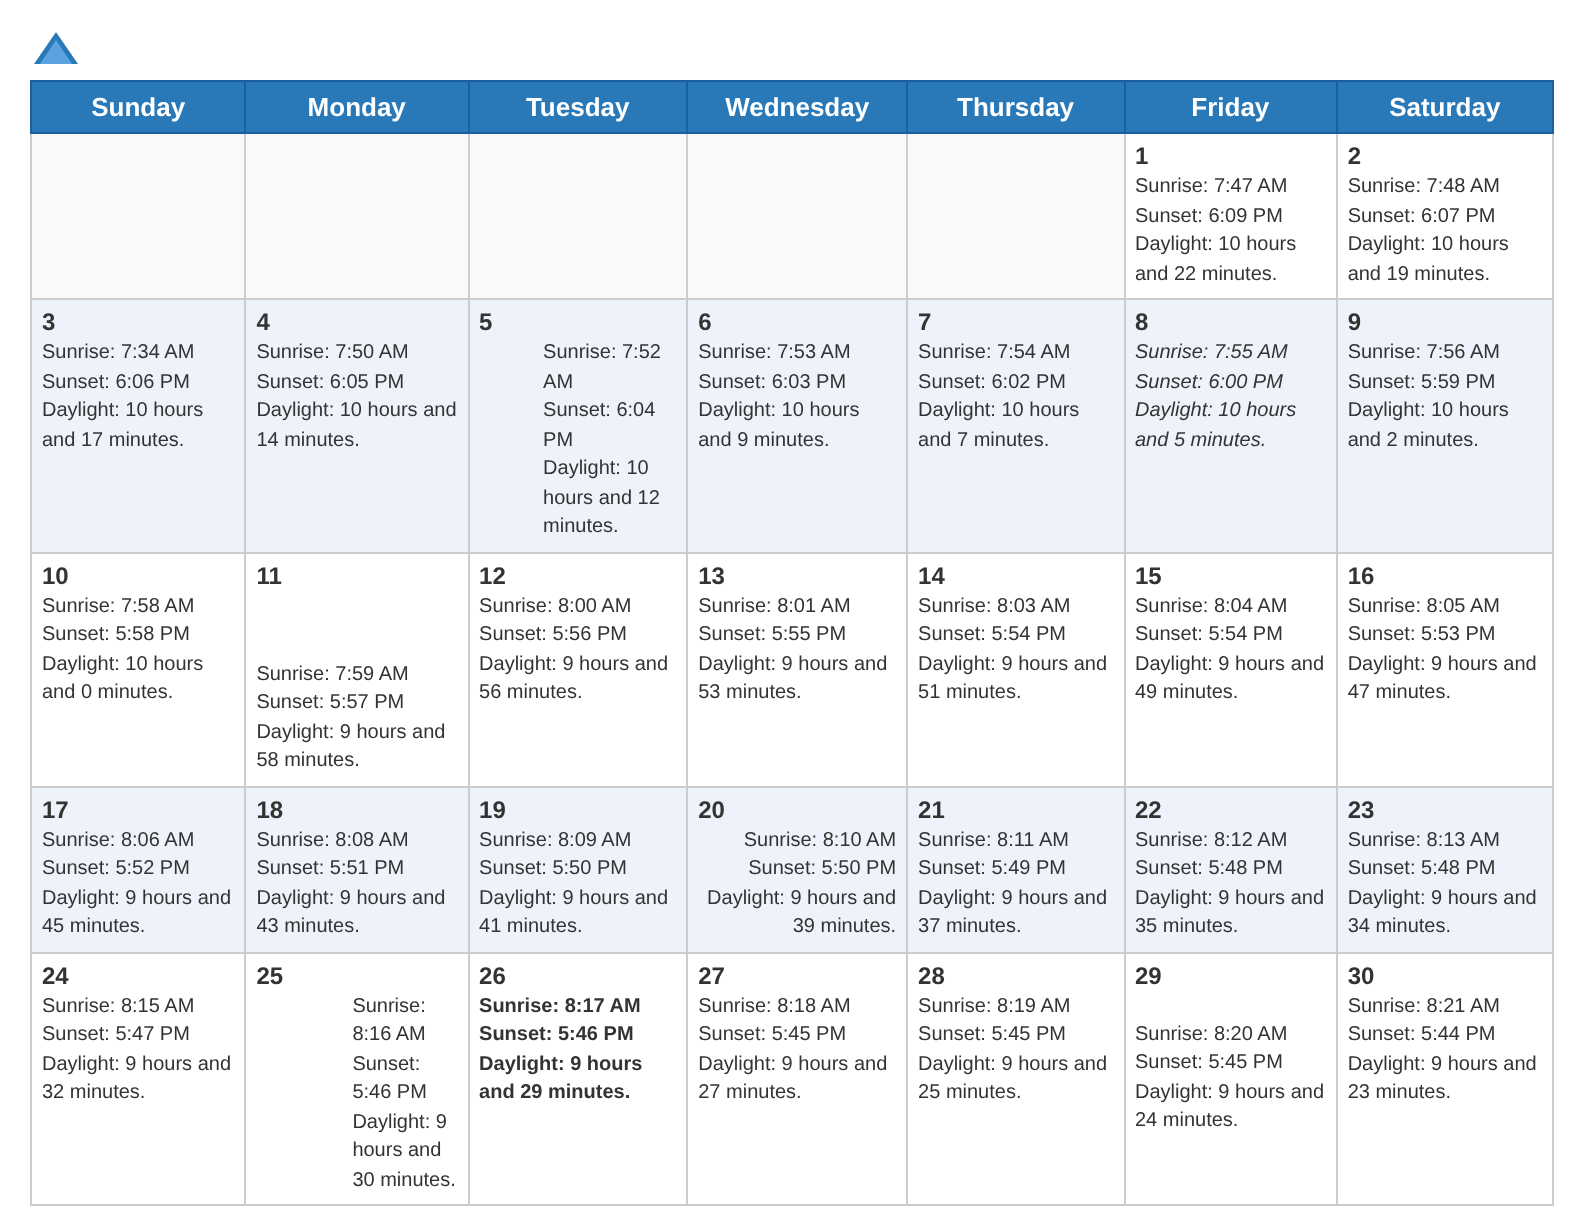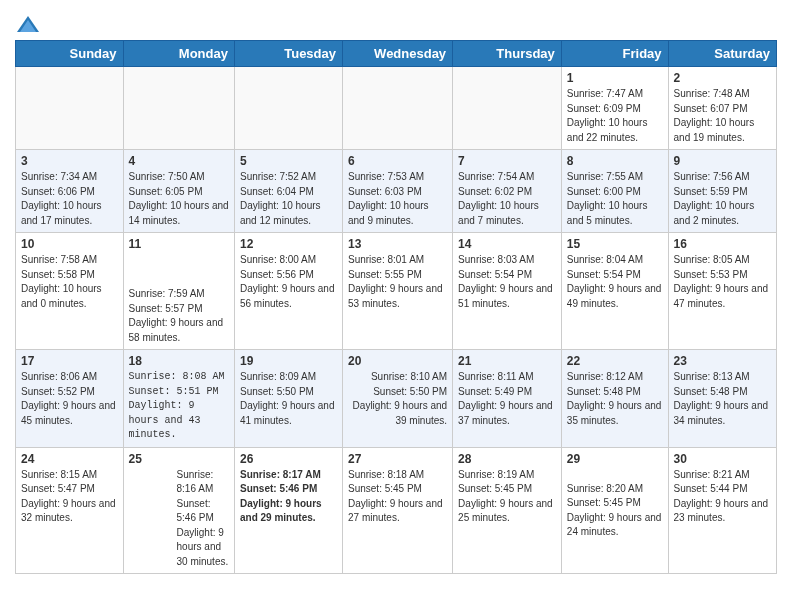--- a/index.html
+++ b/index.html
@@ -54,21 +54,21 @@
       margin-top: 2px;
     }
     .calendar {
       width: 100%;
       border-collapse: collapse;
       margin-top: 6px;
     }
     .calendar th {
       background: #2979b8;
       color: #fff;
-      text-align: right;
+      text-align: center;
       padding: 5px 6px;
       font-size: 13px;
       font-weight: bold;
       border: 1px solid #1a5f9e;
     }
     .calendar td {
       border: 1px solid #ccc;
       vertical-align: top;
       padding: 4px 5px;
       width: 113px;
@@ -163,39 +163,39 @@
 Daylight: 10 hours and 17 minutes.</div>
         </td>
         <td>
           <span class="day-number">4</span>
           <div class="day-info" style="white-space: pre-line;">Sunrise: 7:50 AM
 Sunset: 6:05 PM
 Daylight: 10 hours and 14 minutes.</div>
         </td>
         <td>
           <span class="day-number">5</span>
-          <div class="day-info" style="white-space: pre-line;">Sunrise: 7:52 AM
+          <div class="day-info" style="white-space: pre-line; margin-left: 32px;">Sunrise: 7:52 AM
 Sunset: 6:04 PM
 Daylight: 10 hours and 12 minutes.</div>
         </td>
         <td>
           <span class="day-number">6</span>
           <div class="day-info" style="white-space: pre-line;">Sunrise: 7:53 AM
 Sunset: 6:03 PM
 Daylight: 10 hours and 9 minutes.</div>
         </td>
         <td>
           <span class="day-number">7</span>
           <div class="day-info" style="white-space: pre-line;">Sunrise: 7:54 AM
 Sunset: 6:02 PM
 Daylight: 10 hours and 7 minutes.</div>
         </td>
         <td>
           <span class="day-number">8</span>
-          <div class="day-info" style="white-space: pre-line;">Sunrise: 7:55 AM
+          <div class="day-info" style="white-space: pre-line; font-style: italic;">Sunrise: 7:55 AM
 Sunset: 6:00 PM
 Daylight: 10 hours and 5 minutes.</div>
         </td>
         <td>
           <span class="day-number">9</span>
           <div class="day-info" style="white-space: pre-line;">Sunrise: 7:56 AM
 Sunset: 5:59 PM
 Daylight: 10 hours and 2 minutes.</div>
         </td>
       </tr>
@@ -245,21 +245,21 @@
       </tr>
       <tr class="row-even">
         <td>
           <span class="day-number">17</span>
           <div class="day-info" style="white-space: pre-line;">Sunrise: 8:06 AM
 Sunset: 5:52 PM
 Daylight: 9 hours and 45 minutes.</div>
         </td>
         <td>
           <span class="day-number">18</span>
-          <div class="day-info" style="white-space: pre-line; font-family: Liberation Mono, monospace;">Sunrise: 8:08 AM
+          <div class="day-info" style="white-space: pre-line;">Sunrise: 8:08 AM
 Sunset: 5:51 PM
 Daylight: 9 hours and 43 minutes.</div>
         </td>
         <td>
           <span class="day-number">19</span>
           <div class="day-info" style="white-space: pre-line;">Sunrise: 8:09 AM
 Sunset: 5:50 PM
 Daylight: 9 hours and 41 minutes.</div>
         </td>
         <td>

